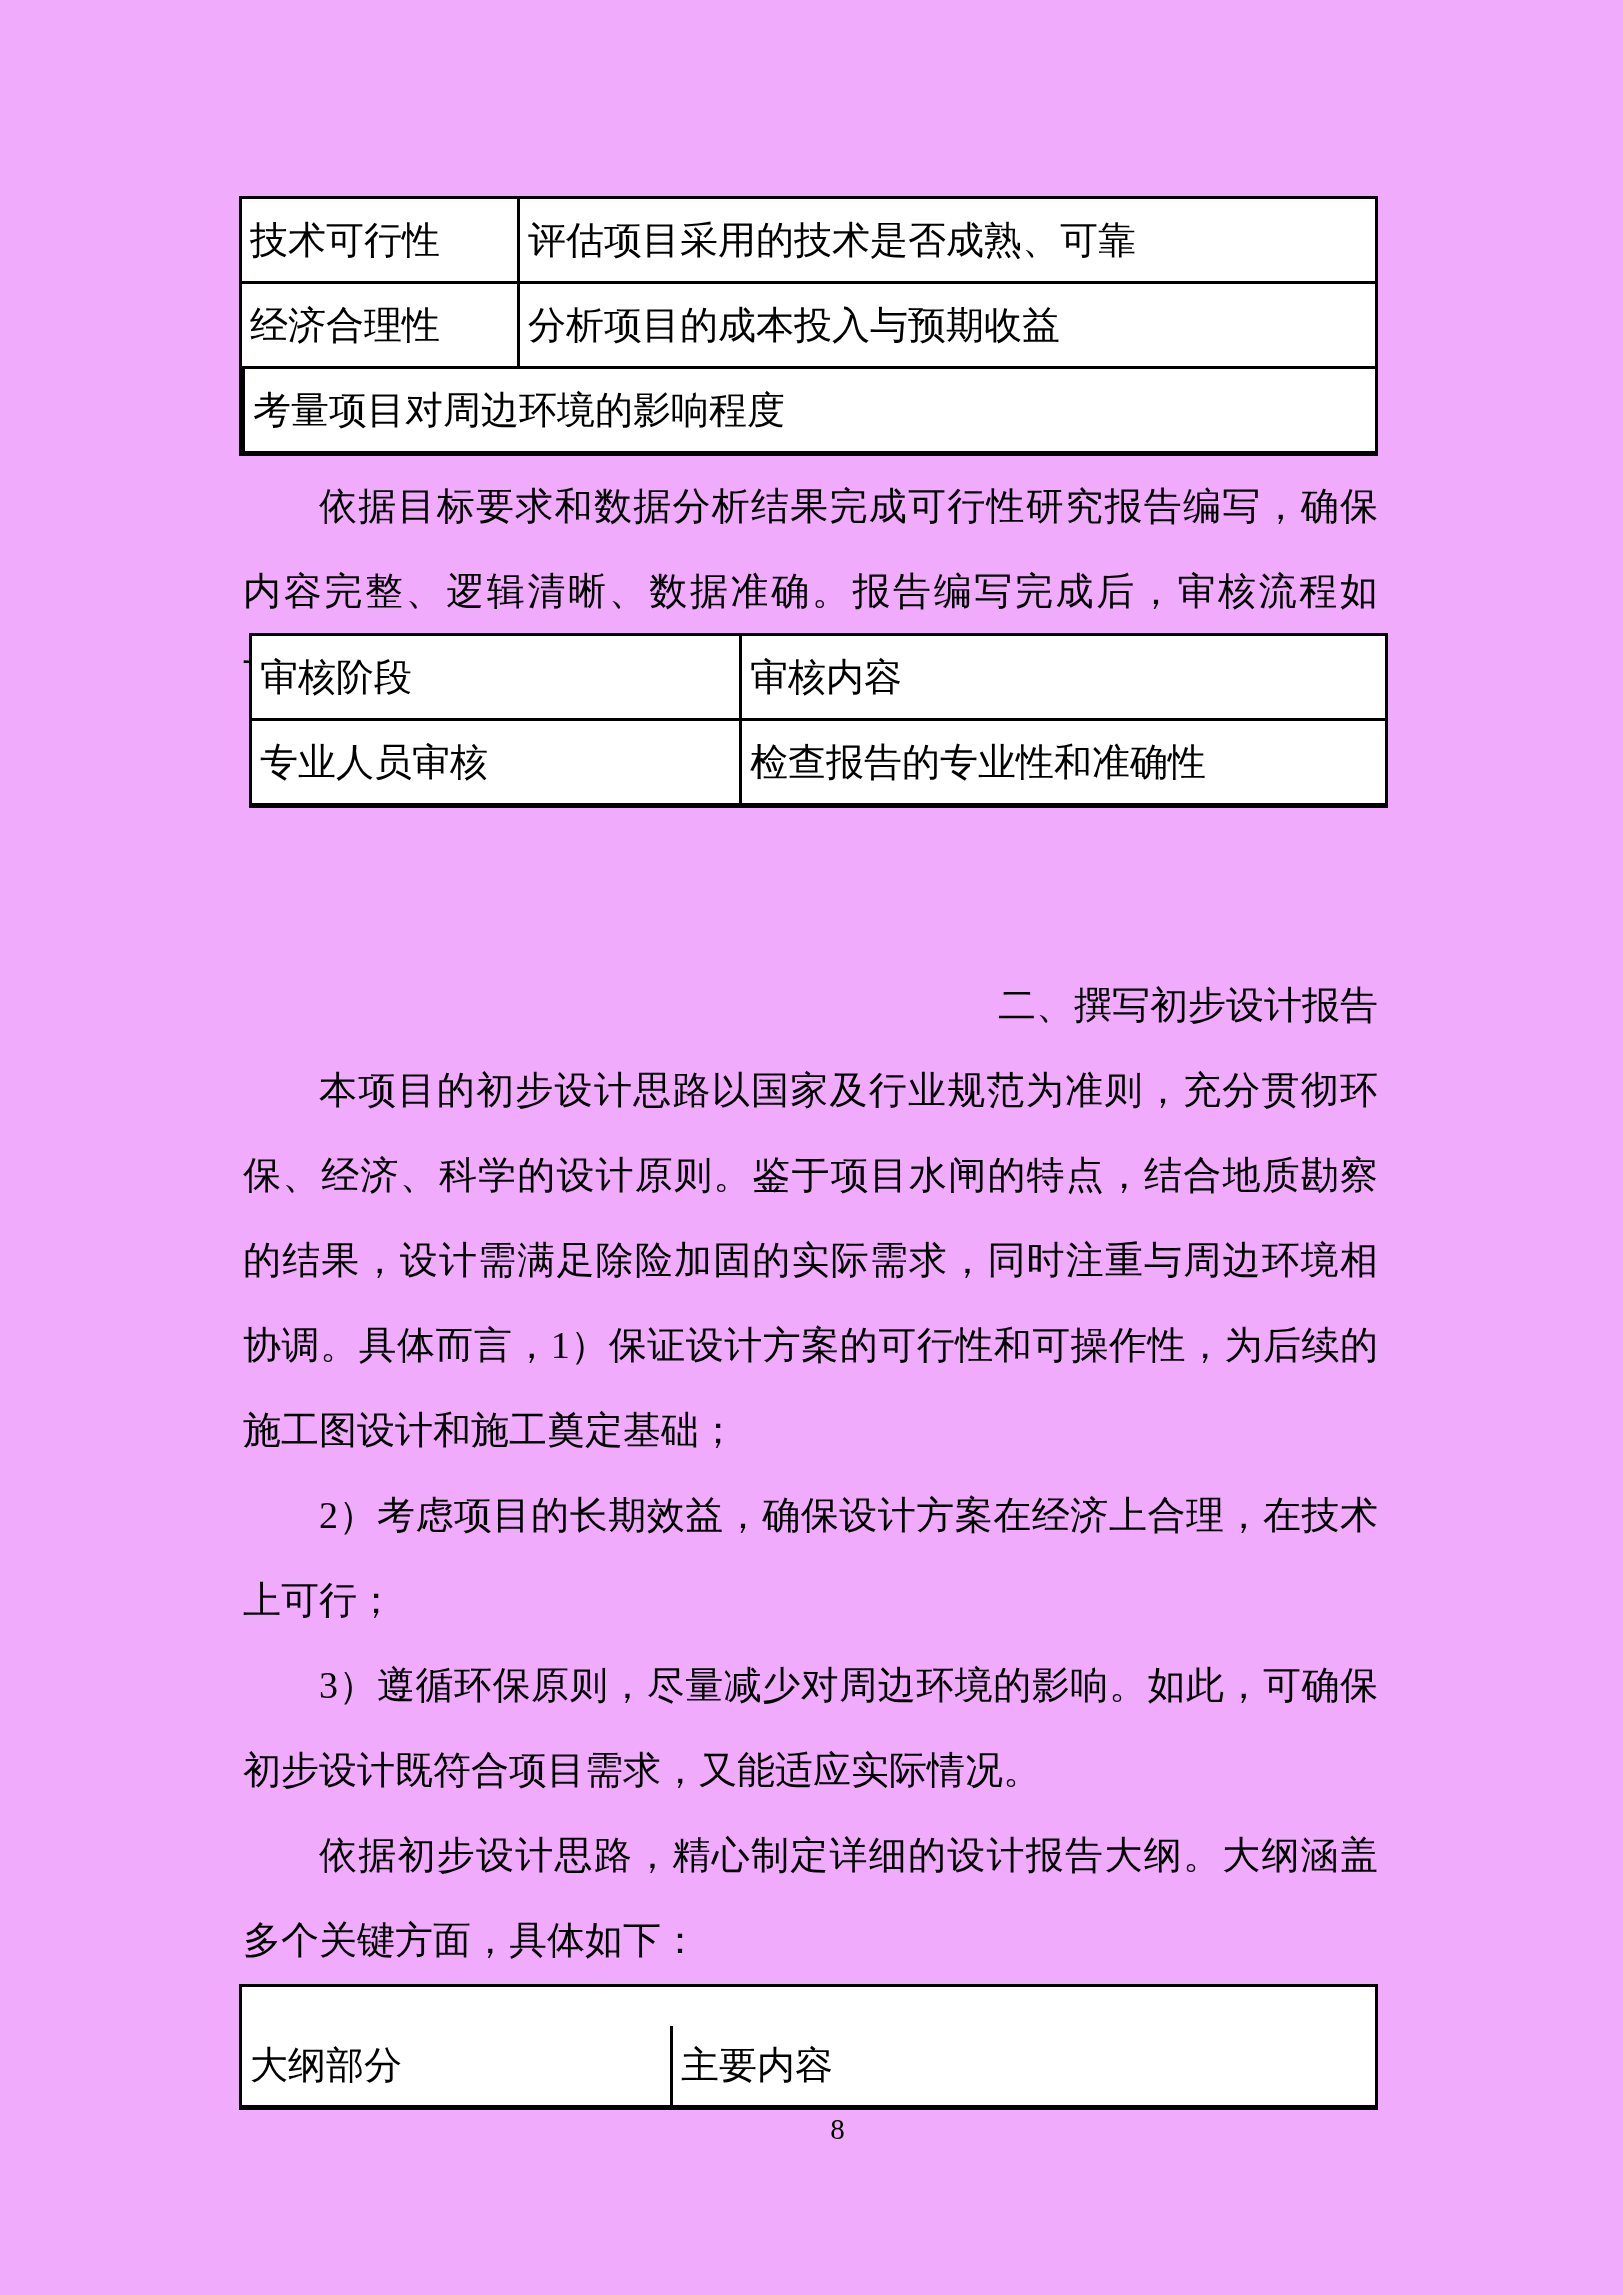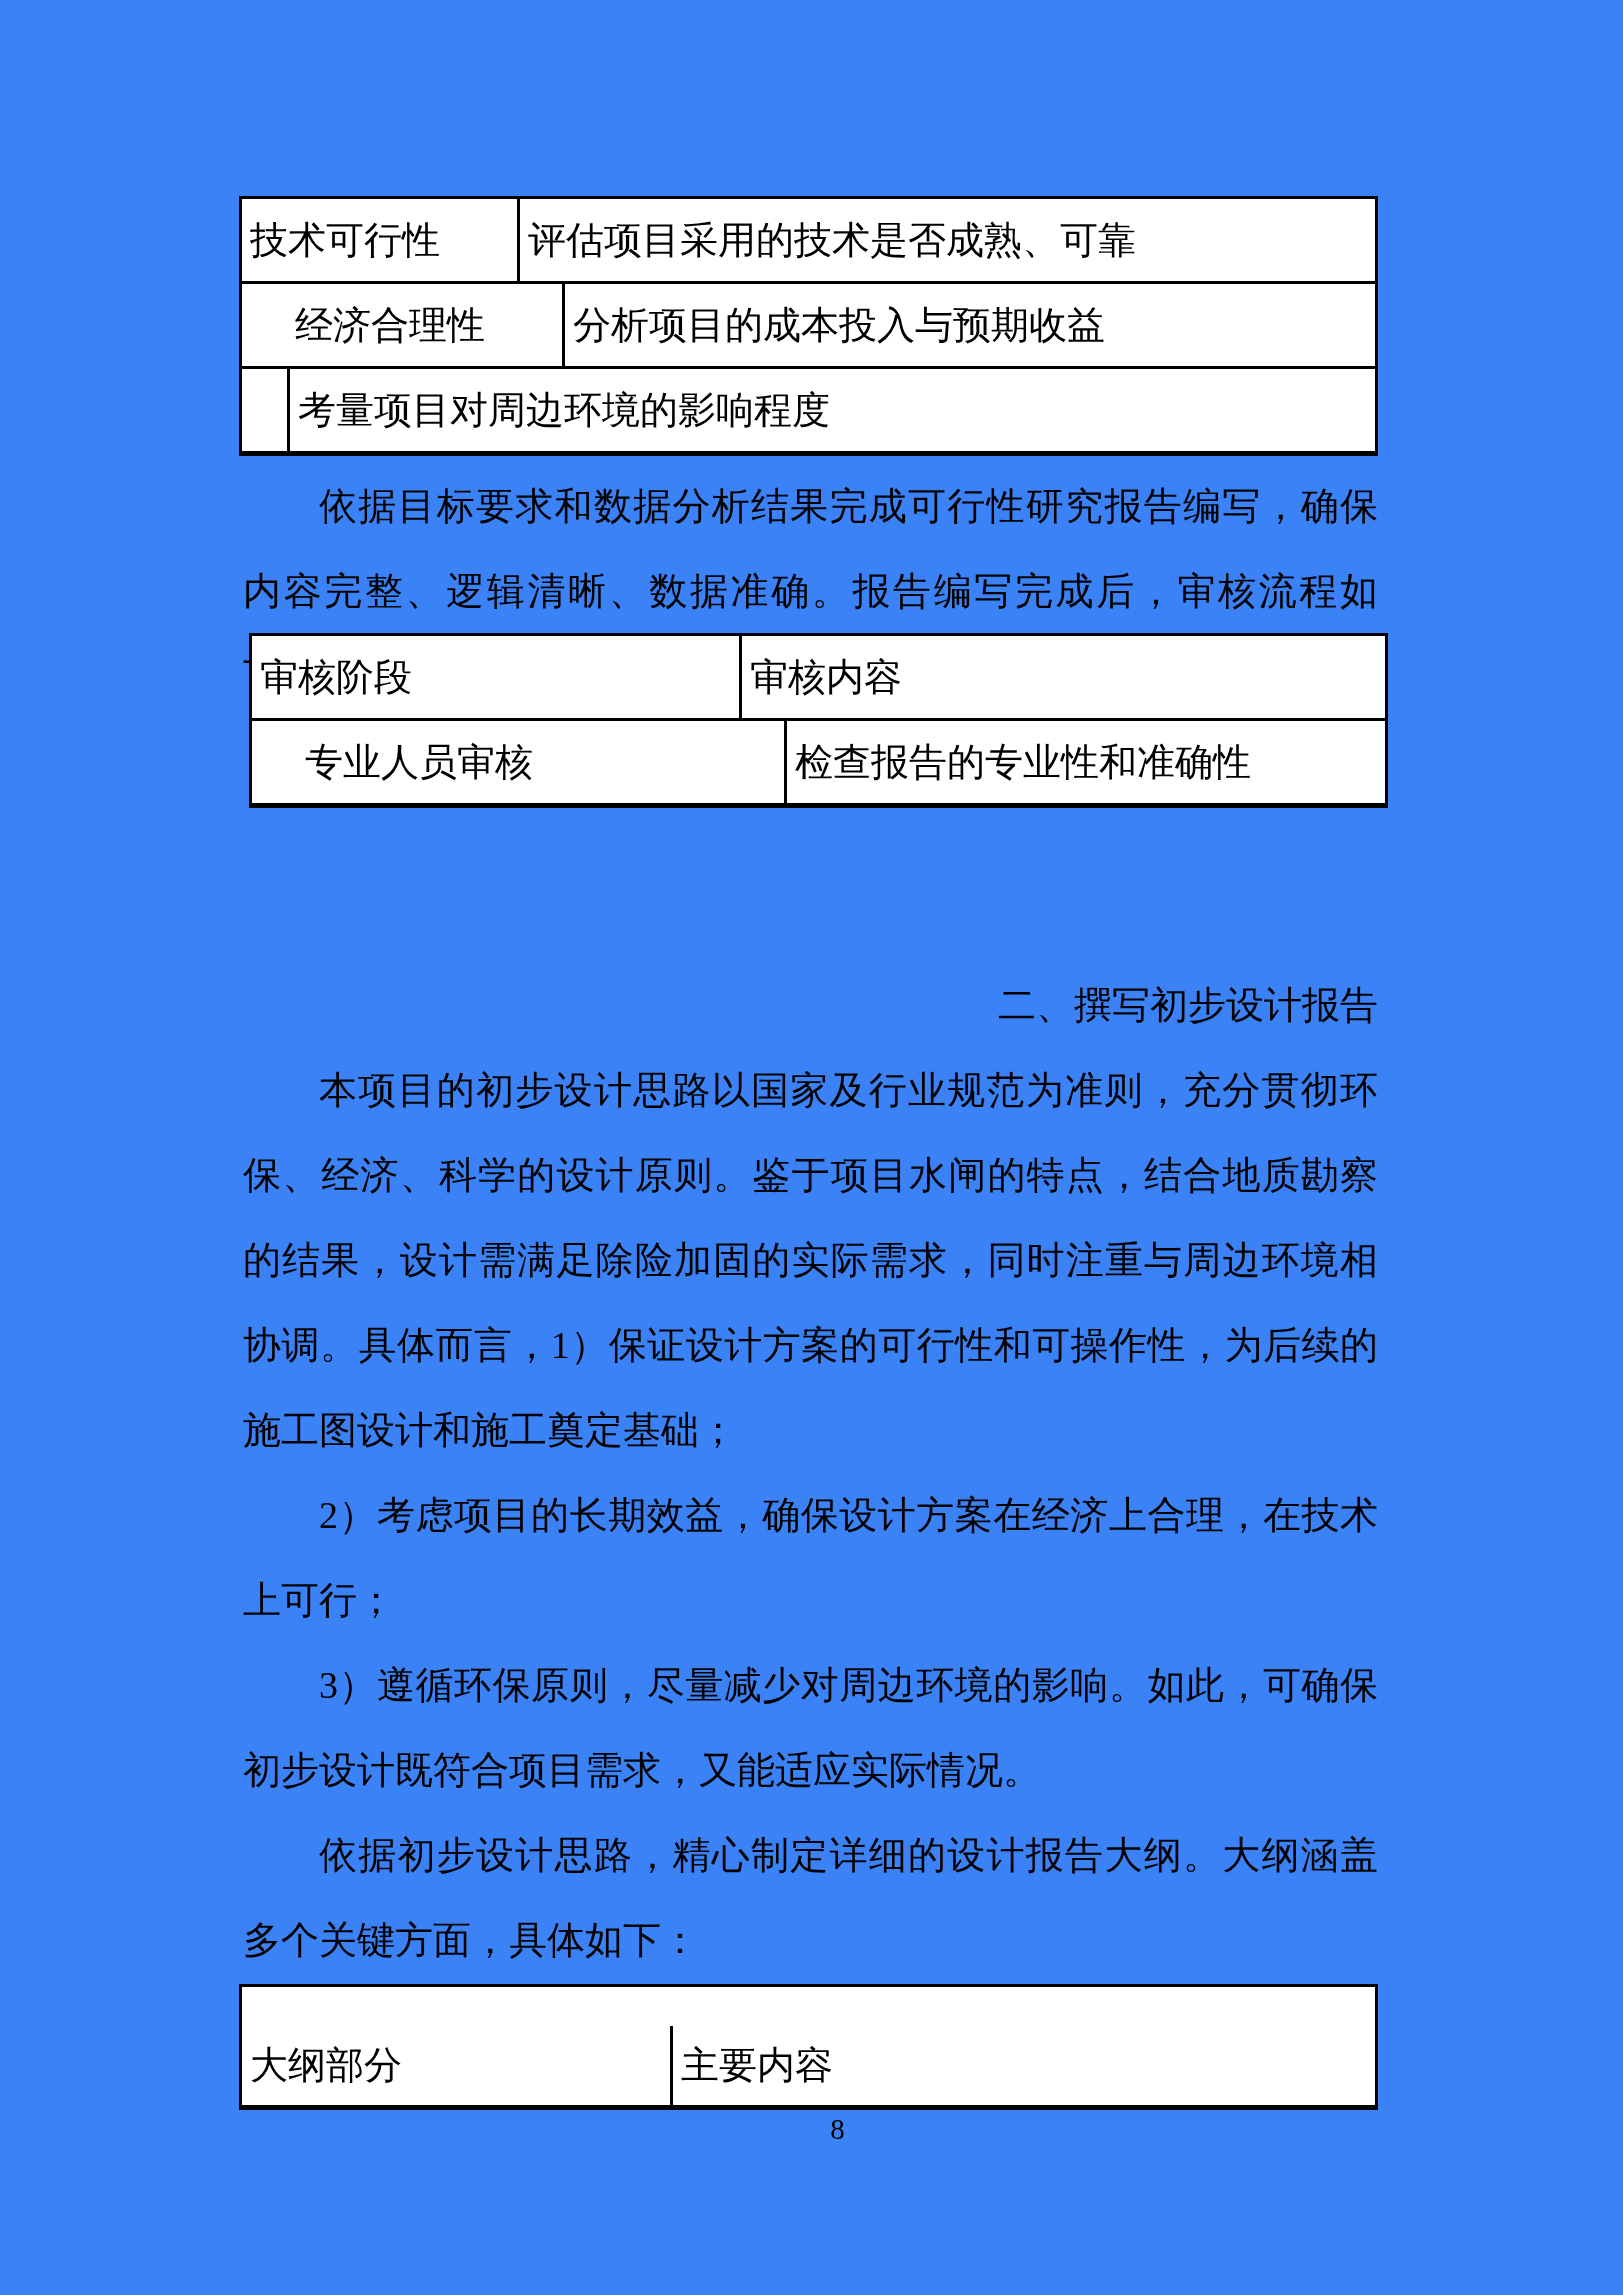--- a/index.html
+++ b/index.html
@@ -4,36 +4,36 @@
 <style>
   html, body {
     margin: 0;
     padding: 0;
     background: #888;
   }
   .page {
     position: relative;
     width: 1623px;
     height: 2295px;
-    background: #3b82f6;
+    background: #f0abfc;
     font-family: "Liberation Serif", "DejaVu Serif", serif;
     color: #000000;
     overflow: hidden;
   }
   .doc-table {
     position: absolute;
     left: 239px;
     width: 1139px;
     border: 3.3px solid #000000;
     border-bottom-width: 5.9px;
     box-sizing: border-box;
     background: #ffffff;
   }
   .t-row { display: flex; height: 82px; }
-  .t-row + .t-row { border-top: 3.3px solid #000000; padding-left: 45px; }
+  .t-row + .t-row { border-top: 3.3px solid #000000; }
   .t-cell {
     display: flex;
     align-items: center;
     padding-left: 7.9px;
     padding-right: 5.2px;
     box-sizing: border-box;
     font-size: 38px;
     white-space: nowrap;
     overflow: hidden;
   }

